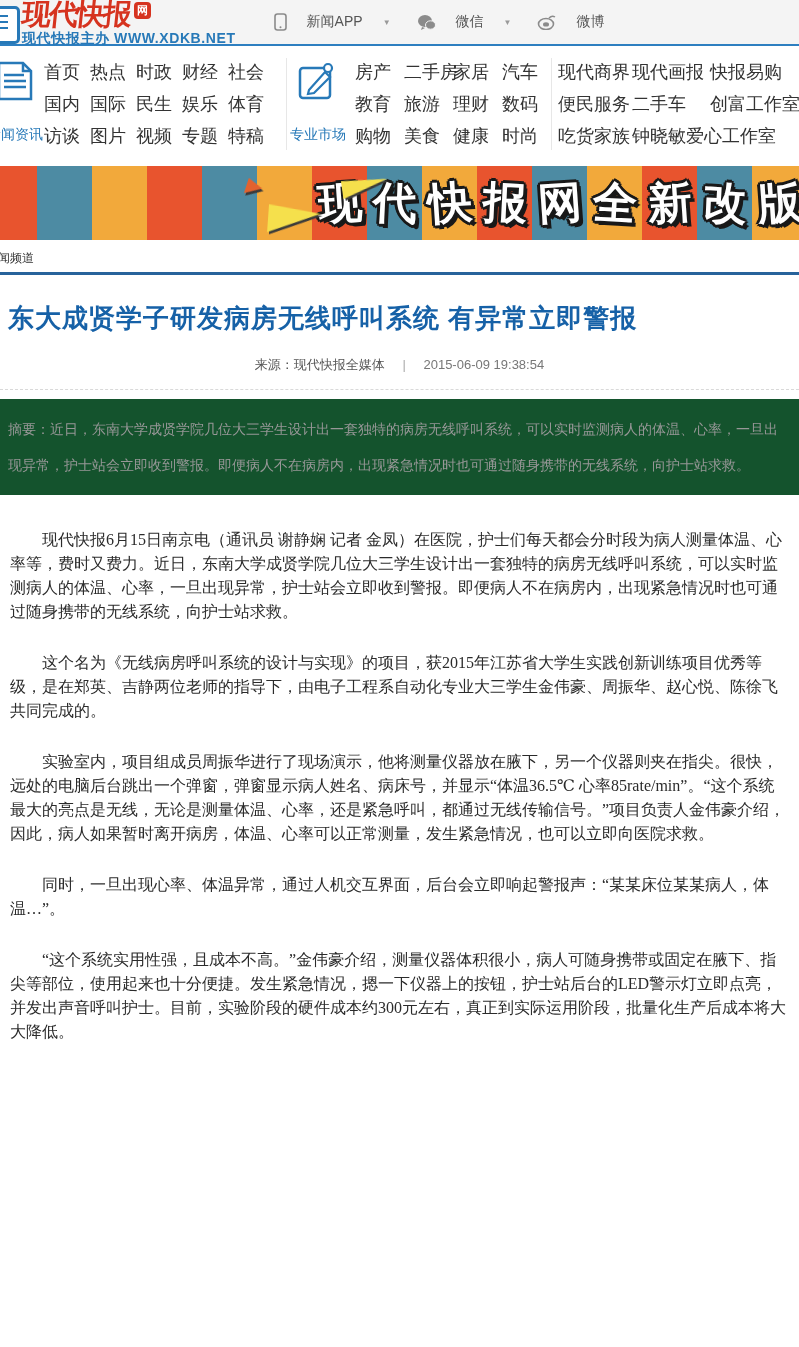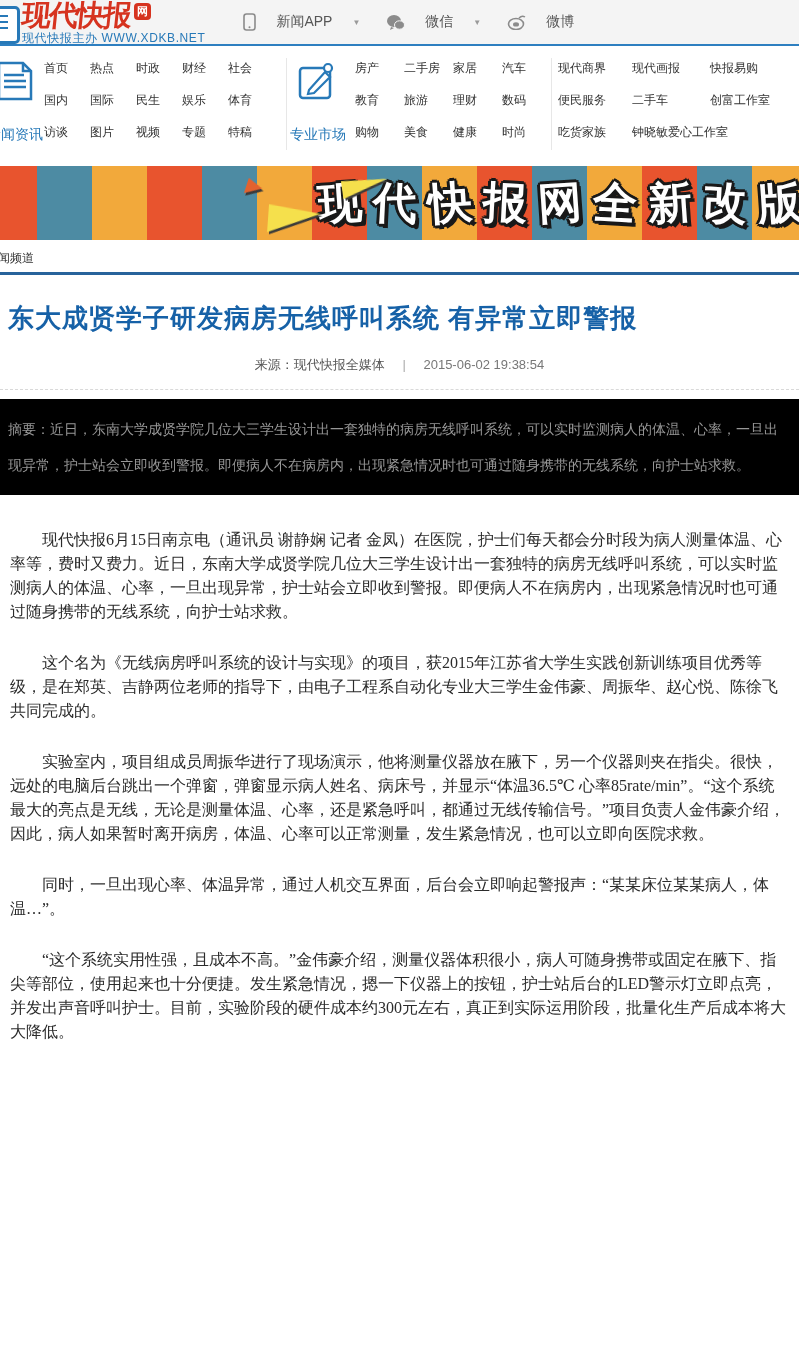--- a/index.html
+++ b/index.html
@@ -12,21 +12,21 @@
   .logo-cut-icon{position:absolute;left:-12px;top:6px;width:26px;height:32px;
           border:3px solid #2779b8;border-radius:5px;background:#fff;}
   .logo-cut-icon:before{content:"";position:absolute;left:3px;top:6px;width:14px;height:2px;background:#2779b8;box-shadow:0 6px 0 #2779b8,0 12px 0 #2779b8;}
   .logo-block{margin-left:22px;display:flex;flex-direction:column;line-height:1;}
   .logo-row{display:flex;align-items:flex-start;}
   .logo-text{font-family:"Liberation Serif","DejaVu Serif",serif;font-weight:900;
              font-size:29px;color:#d6331f;letter-spacing:-2px;transform:skewX(-6deg);}
   .logo-stamp{margin-left:4px;margin-top:2px;width:17px;height:17px;background:#d6331f;
               border-radius:4px;color:#fff;font-size:11px;font-weight:bold;
               display:flex;align-items:center;justify-content:center;}
-  .logo-sub{margin-top:2px;font-size:12px;font-weight:normal;color:#2779b8;letter-spacing:.6px;}
+  .logo-sub{margin-top:2px;font-size:14px;font-weight:bold;color:#2779b8;letter-spacing:.6px;}
   .top-links{display:flex;align-items:center;margin-left:38px;gap:26px;}
   .top-link{display:flex;align-items:center;gap:20px;font-size:14px;color:#555;cursor:pointer;}
   .caret{font-size:8px;color:#999;}
   .g-icon{display:inline-flex;}
 
   
   .nav{display:flex;background:#fff;padding:12px 0 10px 0;height:92px;}
   .nav-group{display:flex;padding-top:2px;}
   .nav-group + .nav-group{border-left:1px solid #e7e7e7;}
   .icon-block{display:flex;flex-direction:column;justify-content:space-between;
@@ -35,21 +35,21 @@
   .g1{width:286px;}
   .g1 .icon-block{width:46px;margin-left:-8px;}
   .g2{width:264px;}
   .g2 .icon-block{width:64px;}
   .g3{flex:1;}
   .g3 .icon-block{width:62px;}
   .nav-links{display:grid;align-content:space-between;height:84px;margin-left:6px;}
   .g1 .nav-links{grid-template-columns:repeat(5,46px);}
   .g2 .nav-links{grid-template-columns:repeat(4,49px);}
   .g3 .nav-links{grid-template-columns:74px 78px 80px;}
-  .nav-link{font-size:12px;color:#333;white-space:nowrap;cursor:pointer;height:20px;}
+  .nav-link{font-size:18px;color:#333;white-space:nowrap;cursor:pointer;height:20px;}
   .span2{grid-column:2 / span 2;}
 
   
   .banner{margin-top:6px;height:74px;overflow:hidden;position:relative;cursor:pointer;}
   .banner-strip{display:flex;margin-left:-18px;width:830px;height:74px;}
   .sq{width:55px;height:74px;flex:0 0 55px;display:flex;align-items:center;justify-content:center;}
   .c-red{background:#e8542e;}
   .c-teal{background:#4d8ba3;}
   .c-yellow{background:#f2a93b;}
   .sq b{font-size:44px;font-weight:900;color:#fff;font-family:"Liberation Sans",sans-serif;
@@ -68,21 +68,21 @@
 
   
   .art-title{margin:26px 8px 0 8px;text-align:left;font-family:Liberation Sans, sans-serif;
              font-weight:bold;font-size:26px;color:#1661a7;letter-spacing:1px;}
   .src-row{margin-top:20px;text-align:center;font-size:13px;color:#555;}
   .src-row .sep{margin:0 14px;color:#aaa;}
   .src-row .dt{color:#777;}
   .dash{margin-top:15px;border-bottom:1px dashed #d9d9d9;}
 
   
-  .abstract{margin-top:9px;background:#000000;color:#979797;font-size:14px;
+  .abstract{margin-top:9px;background:#14532d;color:#979797;font-size:14px;
             line-height:36px;padding:12px 10px 12px 8px;}
 
   
   .art-body{padding:6px 10px 0 10px;}
   .art-body p{font-family:"Liberation Serif","DejaVu Serif",serif;font-size:16px;
               line-height:24px;color:#2b2b2b;text-indent:2em;margin:27px 0;}
 </style>
 </head>
 <body>
 
@@ -248,21 +248,21 @@
 
   <div class="crumb-row">
     <span class="crumb">新闻频道</span>
   </div>
 
   <h1 class="art-title">东大成贤学子研发病房无线呼叫系统 有异常立即警报</h1>
 
   <div class="src-row">
     <span>来源：现代快报全媒体</span>
     <span class="sep">|</span>
-    <span class="dt">2015-06-02 19:38:54</span>
+    <span class="dt">2015-06-09 19:38:54</span>
   </div>
 
   <div class="dash"></div>
 
   <div class="abstract">摘要：近日，东南大学成贤学院几位大三学生设计出一套独特的病房无线呼叫系统，可以实时监测病人的体温、心率，一旦出现异常，护士站会立即收到警报。即便病人不在病房内，出现紧急情况时也可通过随身携带的无线系统，向护士站求救。</div>
 
   <div class="art-body">
     <p>现代快报6月15日南京电（通讯员 谢静娴 记者 金凤）在医院，护士们每天都会分时段为病人测量体温、心率等，费时又费力。近日，东南大学成贤学院几位大三学生设计出一套独特的病房无线呼叫系统，可以实时监测病人的体温、心率，一旦出现异常，护士站会立即收到警报。即便病人不在病房内，出现紧急情况时也可通过随身携带的无线系统，向护士站求救。</p>
     <p>这个名为《无线病房呼叫系统的设计与实现》的项目，获2015年江苏省大学生实践创新训练项目优秀等级，是在郑英、吉静两位老师的指导下，由电子工程系自动化专业大三学生金伟豪、周振华、赵心悦、陈徐飞共同完成的。</p>
     <p>实验室内，项目组成员周振华进行了现场演示，他将测量仪器放在腋下，另一个仪器则夹在指尖。很快，远处的电脑后台跳出一个弹窗，弹窗显示病人姓名、病床号，并显示“体温36.5℃ 心率85rate/min”。“这个系统最大的亮点是无线，无论是测量体温、心率，还是紧急呼叫，都通过无线传输信号。”项目负责人金伟豪介绍，因此，病人如果暂时离开病房，体温、心率可以正常测量，发生紧急情况，也可以立即向医院求救。</p>

